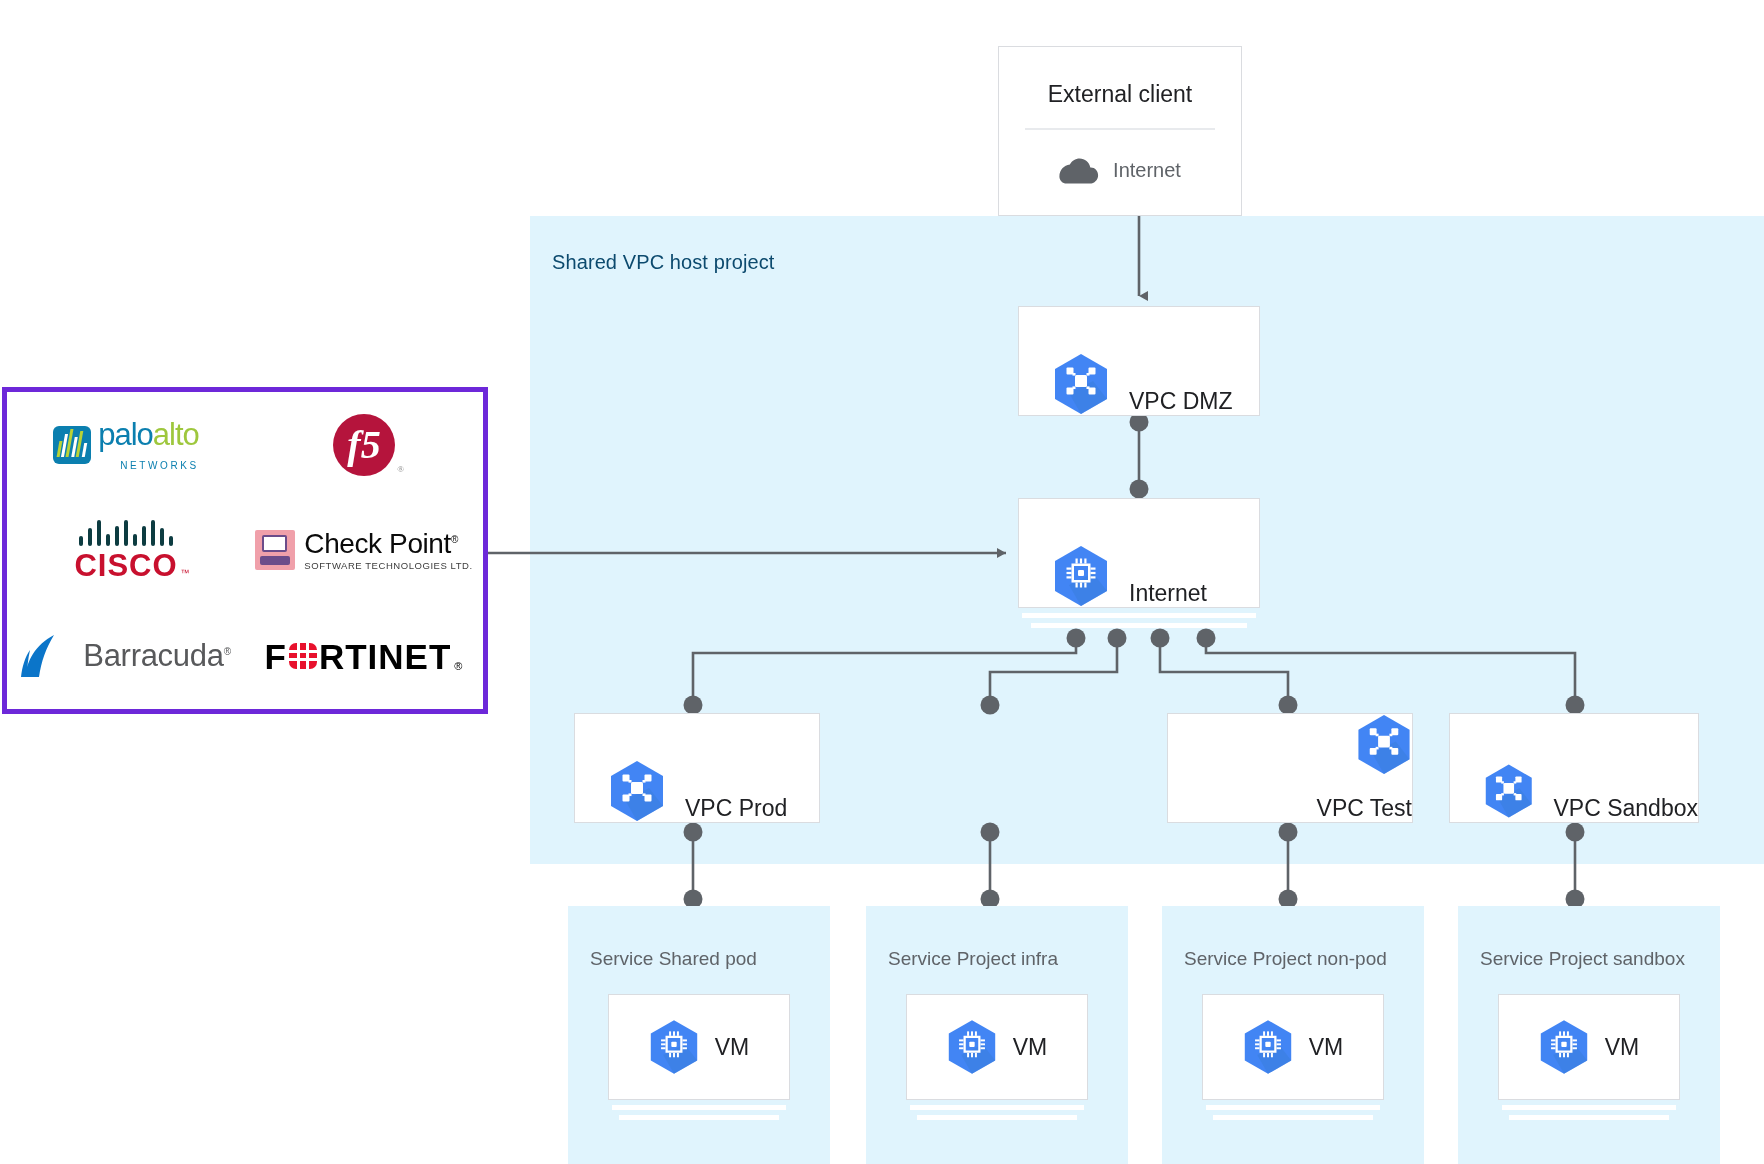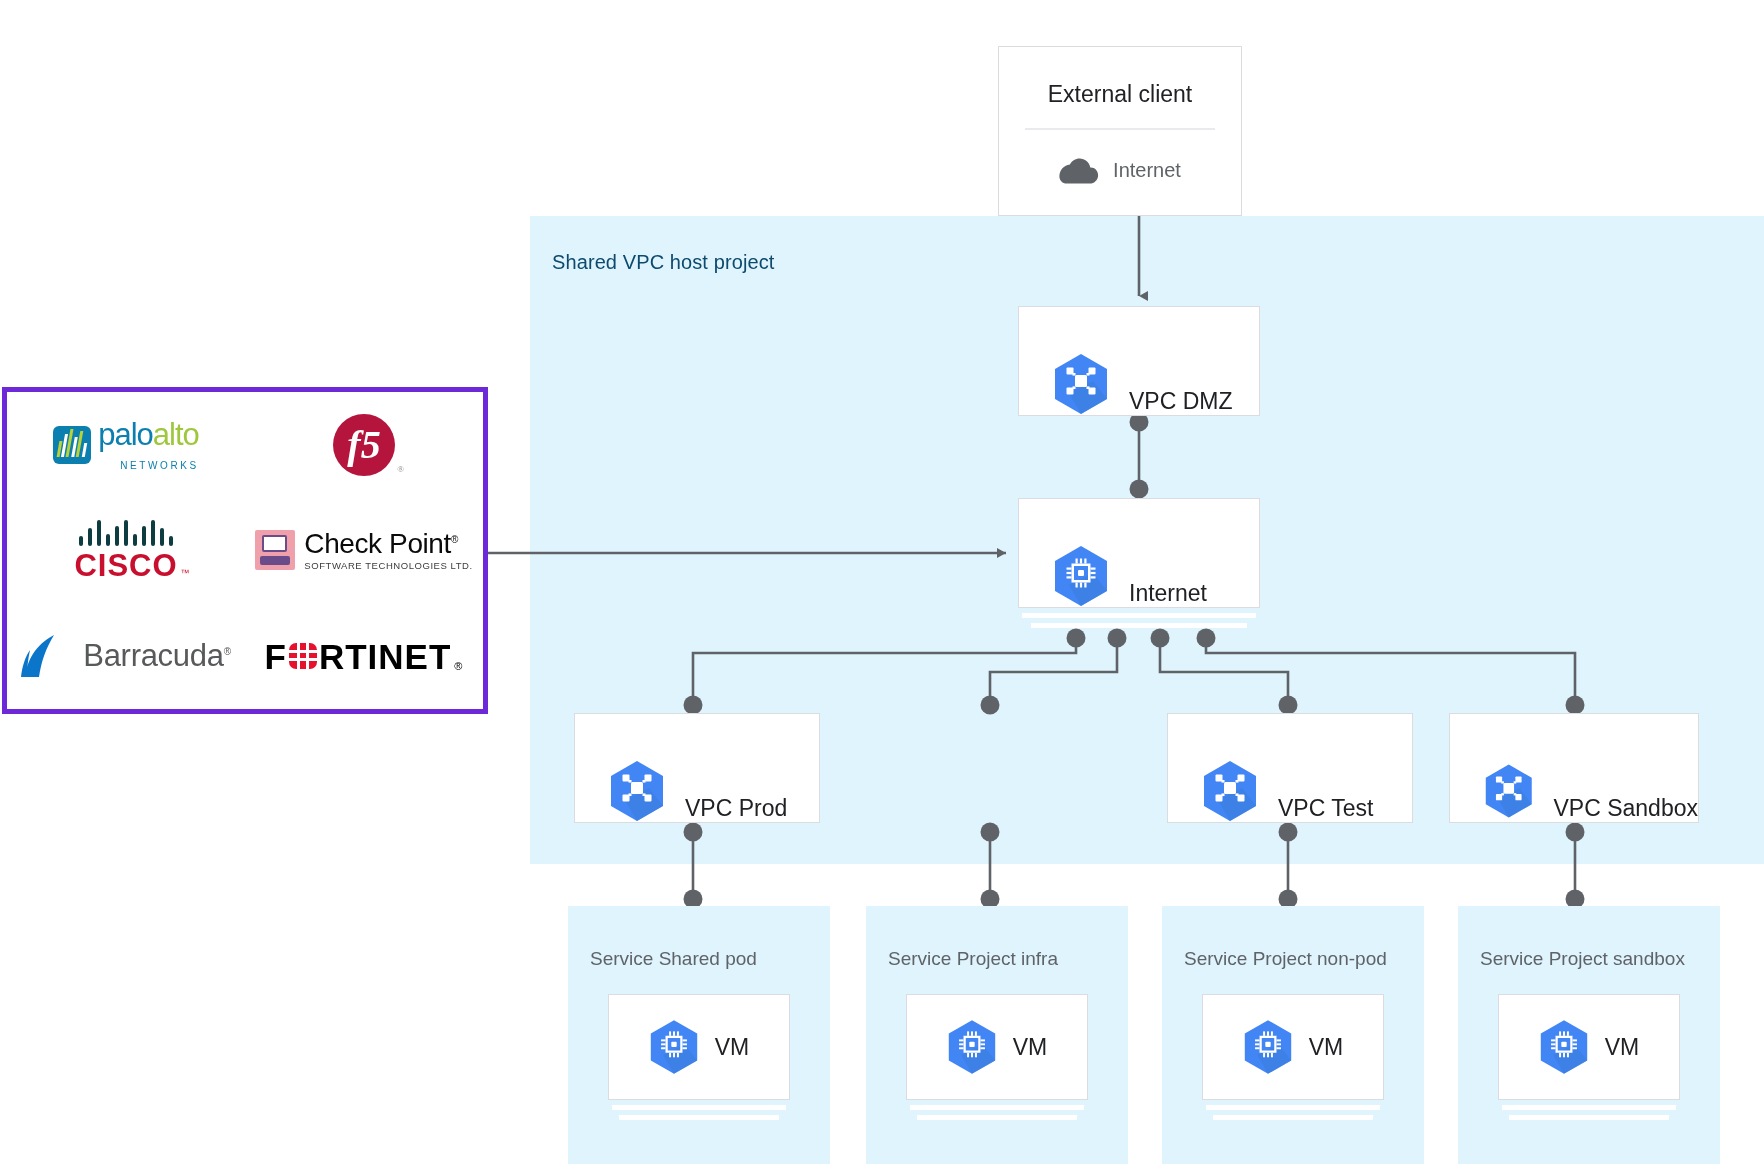--- a/index.html
+++ b/index.html
@@ -101,21 +101,21 @@
   .node .nlabel {
     font-size: 23px;
     color: #202124;
     white-space: nowrap;
   }
   .vpc-dmz     { left: 1018px; top: 306px; width: 242px; height: 110px; }
   .appliance   { left: 1018px; top: 498px; width: 242px; height: 110px; }
 
   .vpc-prod    { left: 574px;  top: 713px; width: 246px; height: 110px; }
   .vpc-infra   { left: 871px;  top: 713px; width: 246px; height: 110px; }
-  .vpc-test    { left: 1167px; top: 713px; width: 246px; height: 110px; }
+  .vpc-test    { left: 1167px; top: 713px; width: 246px; height: 110px; flex-direction: column; }
   .vpc-sandbox { left: 1449px; top: 713px; width: 250px; height: 110px; }
 
   
   .stack {
     position: absolute;
     pointer-events: none;
   }
   .stack i {
     display: block;
     height: 5px;

